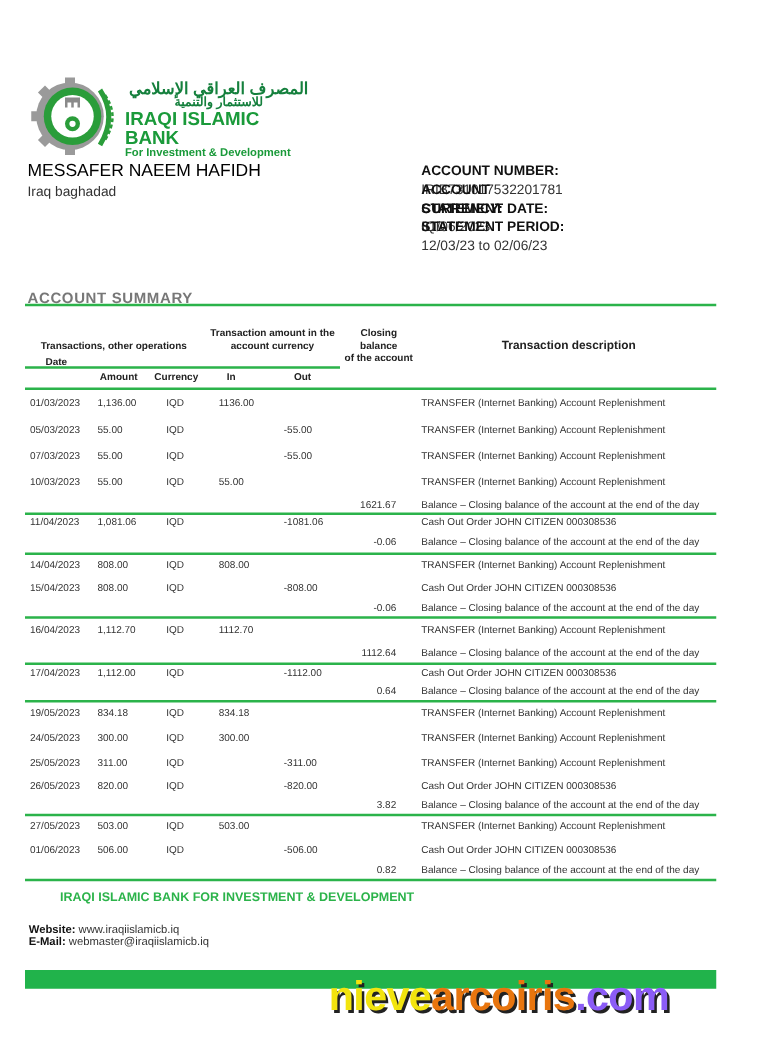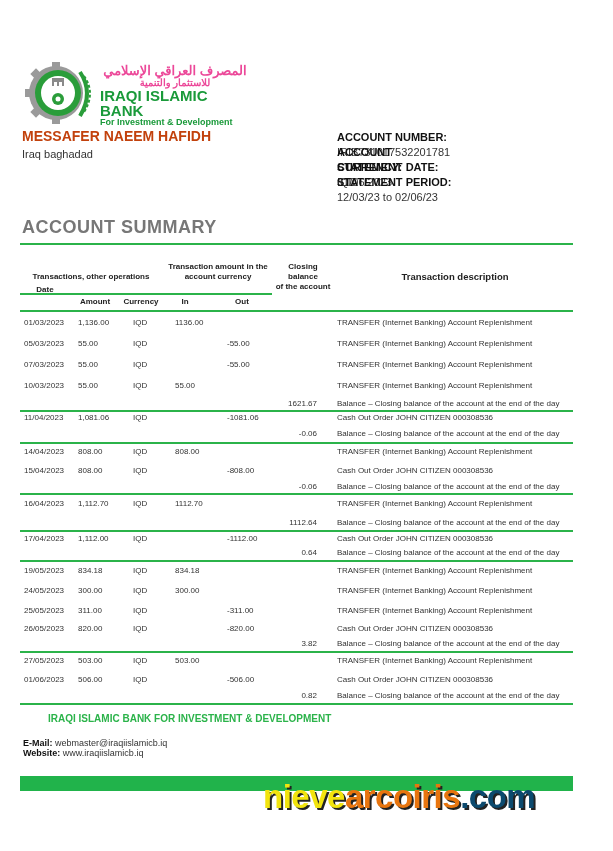--- a/index.html
+++ b/index.html
@@ -1,32 +1,32 @@
 <!DOCTYPE html>
 <html><head>
 <meta charset="utf-8">
 <style>
   html, body { margin: 0; padding: 0; background: #ffffff; }
   body { width: 613px; height: 851px; position: relative; overflow: hidden;
          font-family: "Liberation Sans", sans-serif; color: #222; }
   .logo { position: absolute; left: 22px; top: 60px; width: 230px; height: 66px; }
   .logo-text { position: absolute; left: 100px; top: 64px; width: 150px; }
-  .logo-arabic { color: #ec4899; font-size: 13px; font-weight: bold; text-align: center; line-height: 13px; direction: rtl; }
+  .logo-arabic { color: #15803d; font-size: 13px; font-weight: bold; text-align: center; line-height: 13px; direction: rtl; }
   .logo-en1 { color: #1a9a3a; font-size: 15px; font-weight: bold; letter-spacing: 0px; line-height: 15px; font-family: "Liberation Sans", sans-serif; }
   .logo-en2 { color: #1a9a3a; font-size: 9px; font-weight: bold; line-height: 9px; }
 
-  .customer-name { position: absolute; left: 22px; top: 128px; font-size: 14px; font-weight: bold; color: #c2410c; }
+  .customer-name { position: absolute; left: 22px; top: 128px; font-size: 14px; font-weight: normal; color: #000000; }
   .customer-addr { position: absolute; left: 22px; top: 148px; font-size: 11px; color: #333; }
 
   .acct-info { position: absolute; left: 337px; top: 130px; font-size: 11px; }
   .acct-row { display: flex; height: 15px; line-height: 15px; flex-direction: column; }
   .acct-label { font-weight: bold; width: 118px; color: #111; }
   .acct-value { color: #333; }
 
-  .summary-title { position: absolute; left: 22px; top: 217px; font-size: 18px; font-weight: bold; color: #777; letter-spacing: 0.5px; }
+  .summary-title { position: absolute; left: 22px; top: 231px; font-size: 12px; font-weight: bold; color: #777; letter-spacing: 0.5px; }
   .rule { position: absolute; left: 20px; width: 553px; height: 2px; background: #2bb34a; }
 
   .hdr { position: absolute; font-size: 8px; font-weight: bold; color: #222; text-align: center; line-height: 10px; }
   .col { position: absolute; font-size: 8px; color: #333; white-space: nowrap; }
   .row { position: absolute; left: 0; width: 613px; height: 16px; }
   .c-date { left: 24px; }
   .c-amt { left: 78px; }
   .c-cur { left: 133px; }
   .c-in { left: 175px; }
   .c-out { left: 227px; }
@@ -34,21 +34,21 @@
   .c-desc { left: 337px; }
 
   .footer-bank { position: absolute; left: 23px; top: 713px; font-size: 10px; font-weight: bold; color: #2bb34a; margin-left: 25px; }
   .footer-info { position: absolute; left: 23px; top: 738px; font-size: 9px; color: #333; line-height: 10px; }
   .footer-info b { color: #111; }
   .footer-bar { position: absolute; left: 20px; top: 776px; width: 553px; height: 15px; background: #21b34b; }
   .watermark { position: absolute; left: 263px; top: 778px; font-size: 33px; font-weight: bold; letter-spacing: -0.5px;
                text-shadow: 2px 2px 0 #222; font-family: "Liberation Sans", sans-serif; }
   .wm1 { color: #f2e40e; }
   .wm2 { color: #e8750e; }
-  .wm3 { color: #0c4a6e; margin-top: 38px; }
+  .wm3 { color: #8b5cf6; margin-top: 38px; }
 </style>
 </head>
 <body>
 
 <div class="logo">
   <svg width="80" height="66" viewBox="0 0 80 66">
     <g fill="#9a9a9a">
       <circle cx="34" cy="33" r="27"></circle>
       <rect x="30" y="2" width="8" height="8"></rect>
       <rect x="30" y="56" width="8" height="8"></rect>
@@ -321,19 +321,19 @@
       <span class="col c-in"></span>
       <span class="col c-out"></span>
       <span class="col c-bal">0.82</span>
       <span class="col c-desc">Balance – Closing balance of the account at the end of the day</span>
     </div>
   </div>
 
 <div class="rule" style="top:703px;"></div>
 <div class="footer-bank">IRAQI ISLAMIC BANK FOR INVESTMENT &amp; DEVELOPMENT</div>
 <div class="footer-info">
+  <div><b>Website:</b> <span>www.iraqiislamicb.iq</span></div>
   <div><b>E-Mail:</b> <span>webmaster@iraqiislamicb.iq</span></div>
-  <div><b>Website:</b> <span>www.iraqiislamicb.iq</span></div>
 </div>
 <div class="footer-bar"></div>
 <div class="watermark">
   <span class="wm1">nieve</span><span class="wm2">arcoiris</span><span class="wm3">.com</span>
 </div>
 
 </body></html>

